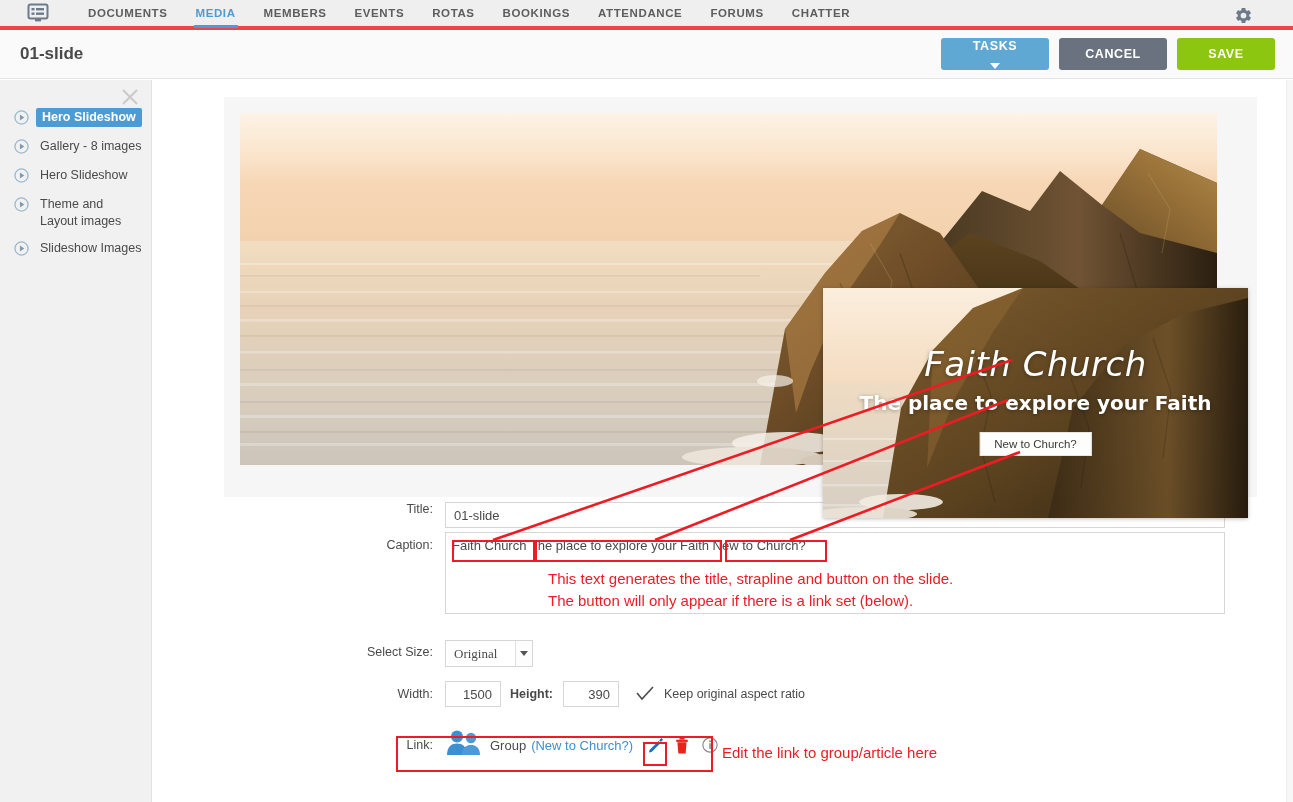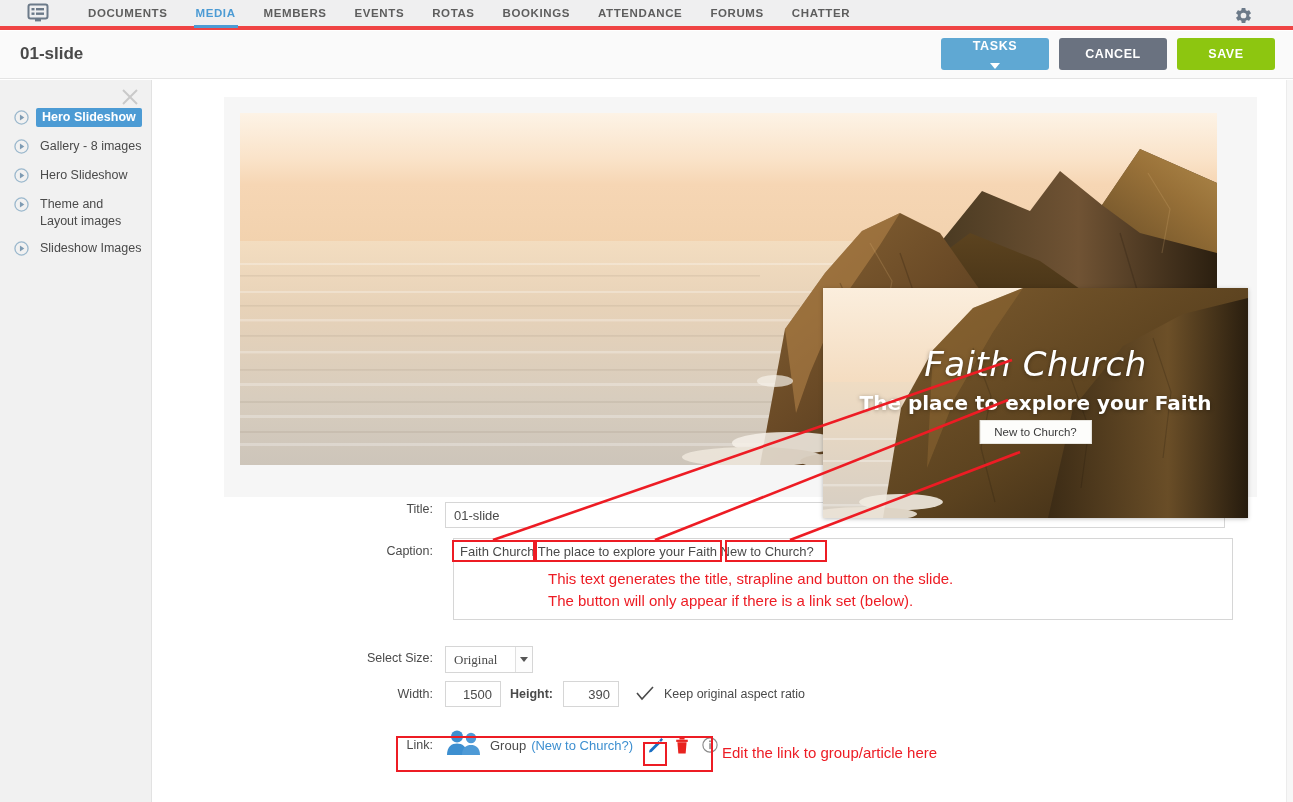--- a/index.html
+++ b/index.html
@@ -142,21 +142,21 @@
     font-size:34px; color:#ffffff; letter-spacing:0.5px;
     text-shadow:0 1px 4px rgba(0,0,0,.35);
   }
   .sp-sub {
     position:absolute; left:0; right:0; top:103px; text-align:center;
     font-family:"DejaVu Sans", sans-serif; font-weight:bold;
     font-size:20px; color:#ffffff;
     text-shadow:0 1px 4px rgba(0,0,0,.35);
   }
   .sp-btn {
-    position:absolute; left:50%; transform:translateX(-50%); top:132px;
+    position:absolute; left:50%; transform:translateX(-50%); top:144px;
     background:#fdfdfb; color:#3a3a3a; font-size:11.5px;
     padding:5px 14px; border:1px solid #e8e6e0; cursor:pointer;
   }
 
   
   .scroll-track {
     position:absolute; right:0; top:80px; width:7px; height:722px; background:#f7f7f7;
     border-left:1px solid #ececec;
   }
   .link-group-icon { display:inline-block; vertical-align:middle; }
@@ -367,38 +367,38 @@
       </div>
     </div>
 
     <div class="form">
 
       <div class="row" style="margin-top:22px;">
         <div class="lbl">Title:</div>
         <input class="inp" style="width: 780px;" value="01-slide">
       </div>
 
-      <div class="row" style="margin-top:10px;gap:8px;">
+      <div class="row" style="margin-top:4px;">
         <div class="lbl" style="padding-top:6px;">Caption:</div>
         <textarea class="txtarea" style="width: 780px; height: 82px; line-height: 18px;">Faith Church The place to explore your Faith New to Church?</textarea>
       </div>
 
       <div class="row" style="margin-top:26px;">
         <div class="lbl" style="padding-top:5px;">Select Size:</div>
         <div class="sel-wrap">
           <select class="sel" style="width:88px;">
             <option>Original</option>
           </select>
           <span class="sel-arrow">
               <span class="sm-caret"></span>
             </span>
         </div>
       </div>
 
-      <div class="row" style="margin-top:8px; align-items:center;">
+      <div class="row" style="margin-top:14px; align-items:center;">
         <div class="lbl">Width:</div>
         <input class="inp num" value="1500" style="">
         <div style="width:62px;text-align:right;padding-right:10px;font-size:12.5px;font-weight:bold;color:#4a4a4a;">Height:</div>
         <input class="inp num" value="390" style="">
         <span style="margin-left:16px;display:inline-flex;align-items:center;">
           <svg width="20" height="18" viewBox="0 0 20 18">
             <path d="M2 8 L7 14 L18 2" fill="none" stroke="#4a4a4a" stroke-width="1.6"></path>
           </svg>
         </span>
         <span class="chk-txt" style="margin-left:9px;">Keep original aspect ratio</span>

